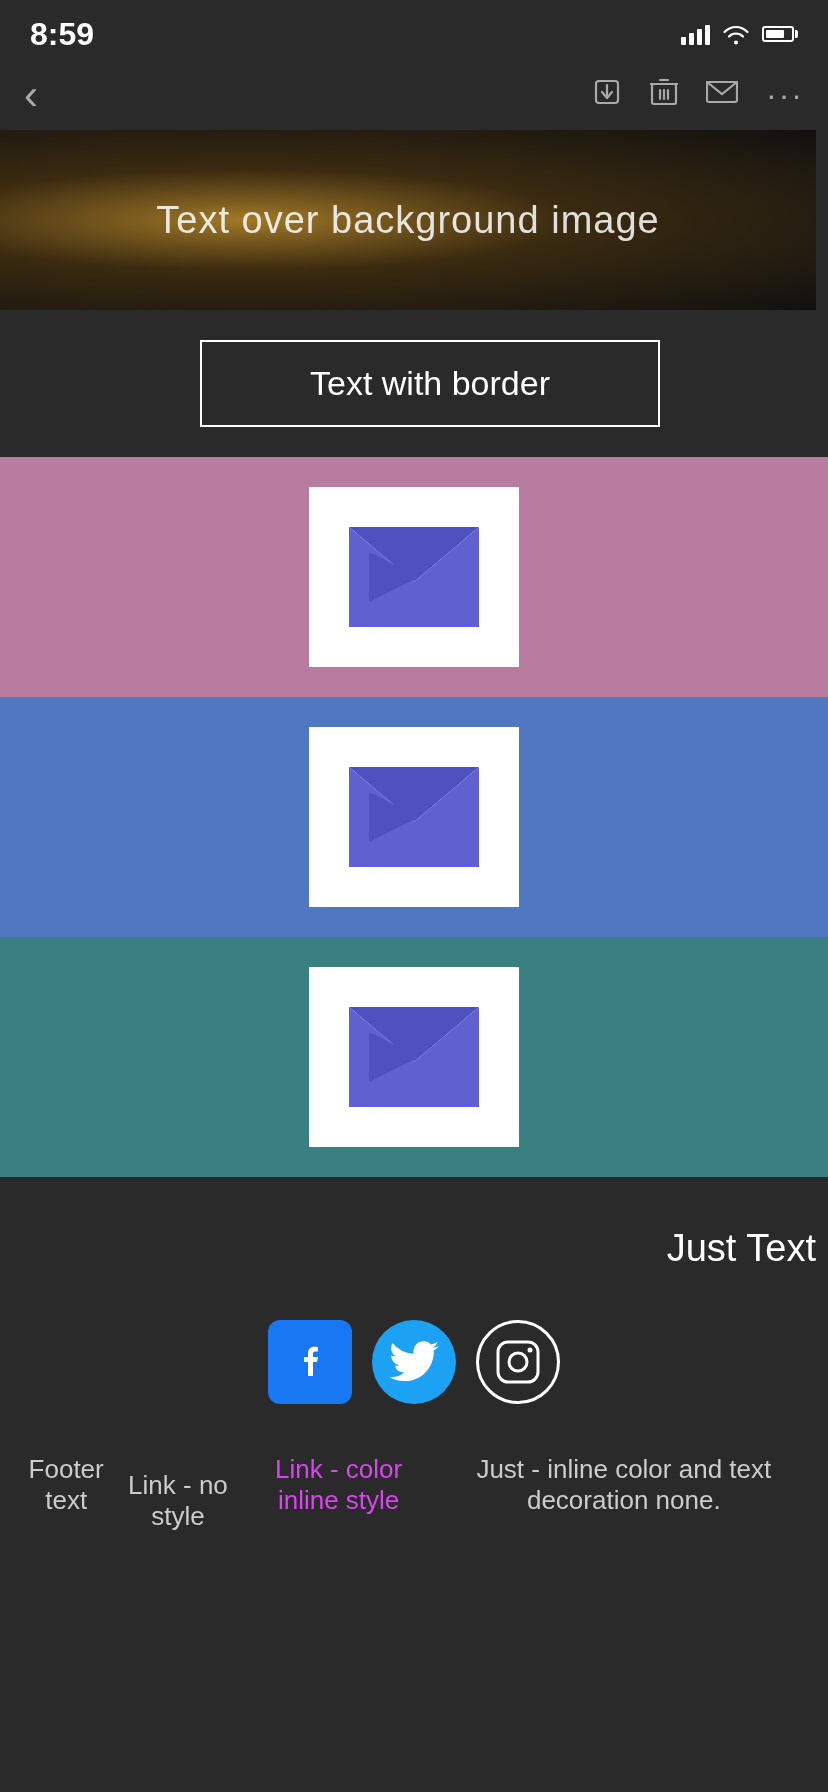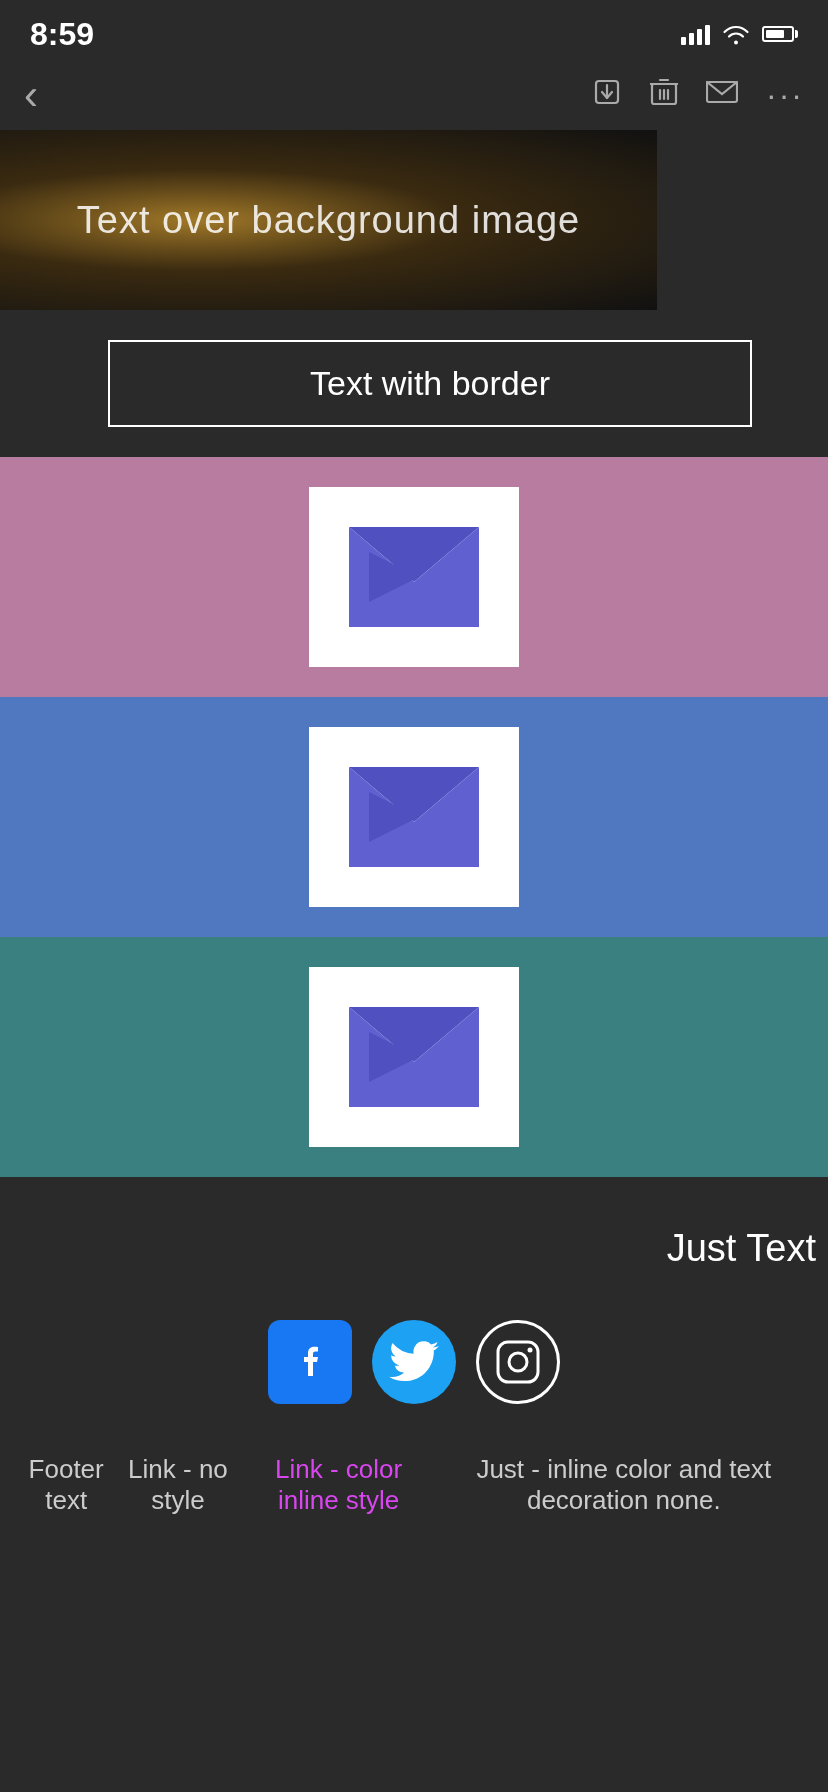--- a/index.html
+++ b/index.html
@@ -51,21 +51,21 @@
       gap: 28px;
     }
     .nav-action-icon {
       color: #aaa;
       font-size: 26px;
       cursor: pointer;
     }
 
     
     .image-section {
-      width: 657px;
+      width: 816px;
       height: 180px;
       background: linear-gradient(to bottom right, #8b6914, #1a1a1a);
       display: flex;
       align-items: center;
       justify-content: center;
       position: relative;
       overflow: hidden;
     }
     .image-bg {
       position: absolute;
@@ -83,21 +83,21 @@
 
     
     .text-border-section {
       padding: 30px 60px;
       display: flex;
       justify-content: center;
     }
     .text-border-box {
       border: 2.5px solid #fff;
       padding: 22px 58px;
-      width: 644px;
+      width: 460px;
       text-align: center;
       margin-left: 32px;
     }
     .text-border-label {
       font-size: 34px;
       font-weight: 400;
       color: #fff;
     }
 
     
@@ -177,20 +177,21 @@
       gap: 6px;
     }
     .footer-text {
       font-size: 26px;
       color: #ccc;
     }
     .footer-link {
       font-size: 26px;
       color: #ccc;
       text-decoration: none;
+      margin-top: 16px;
     }
     .footer-link-color {
       font-size: 26px;
       color: #d946ef;
     }
     .footer-link-deco {
       font-size: 26px;
       color: #ccc;
     }
 

